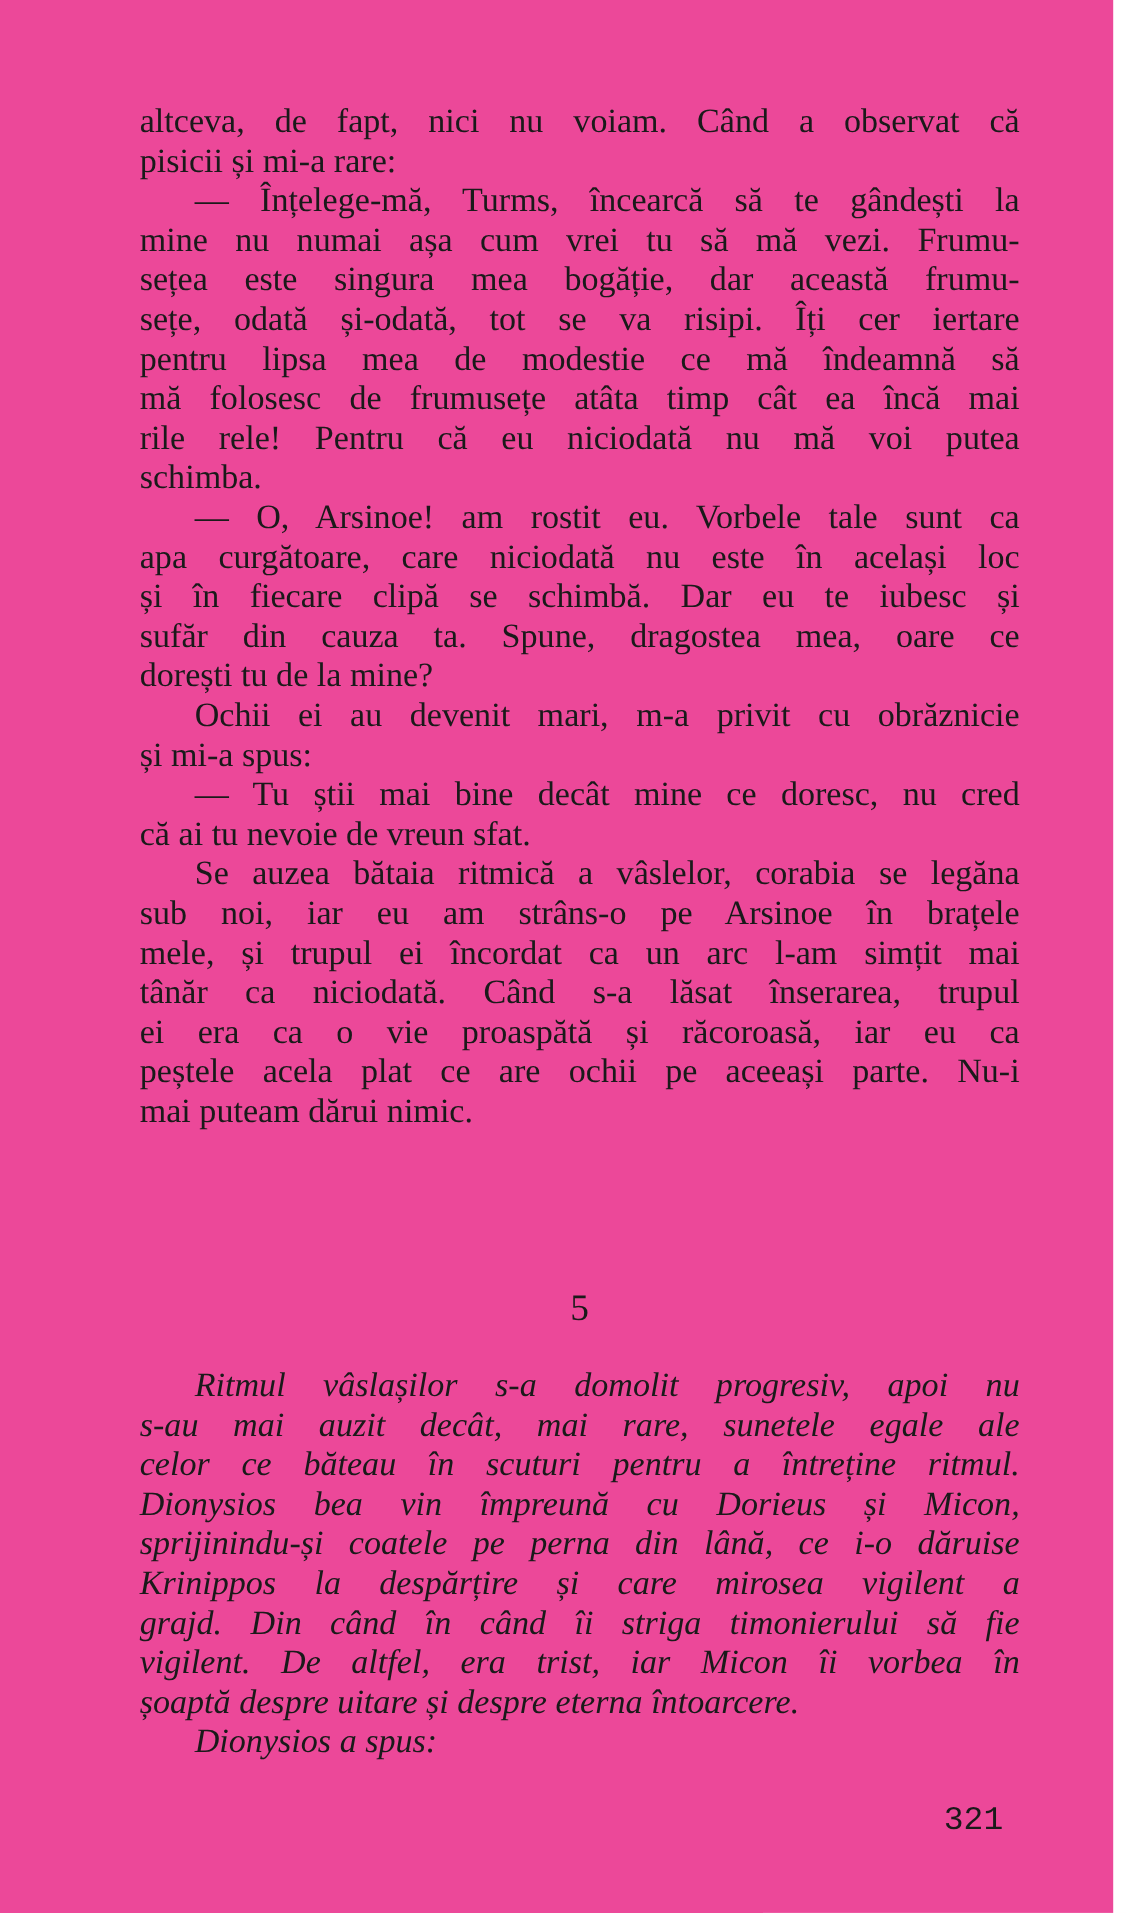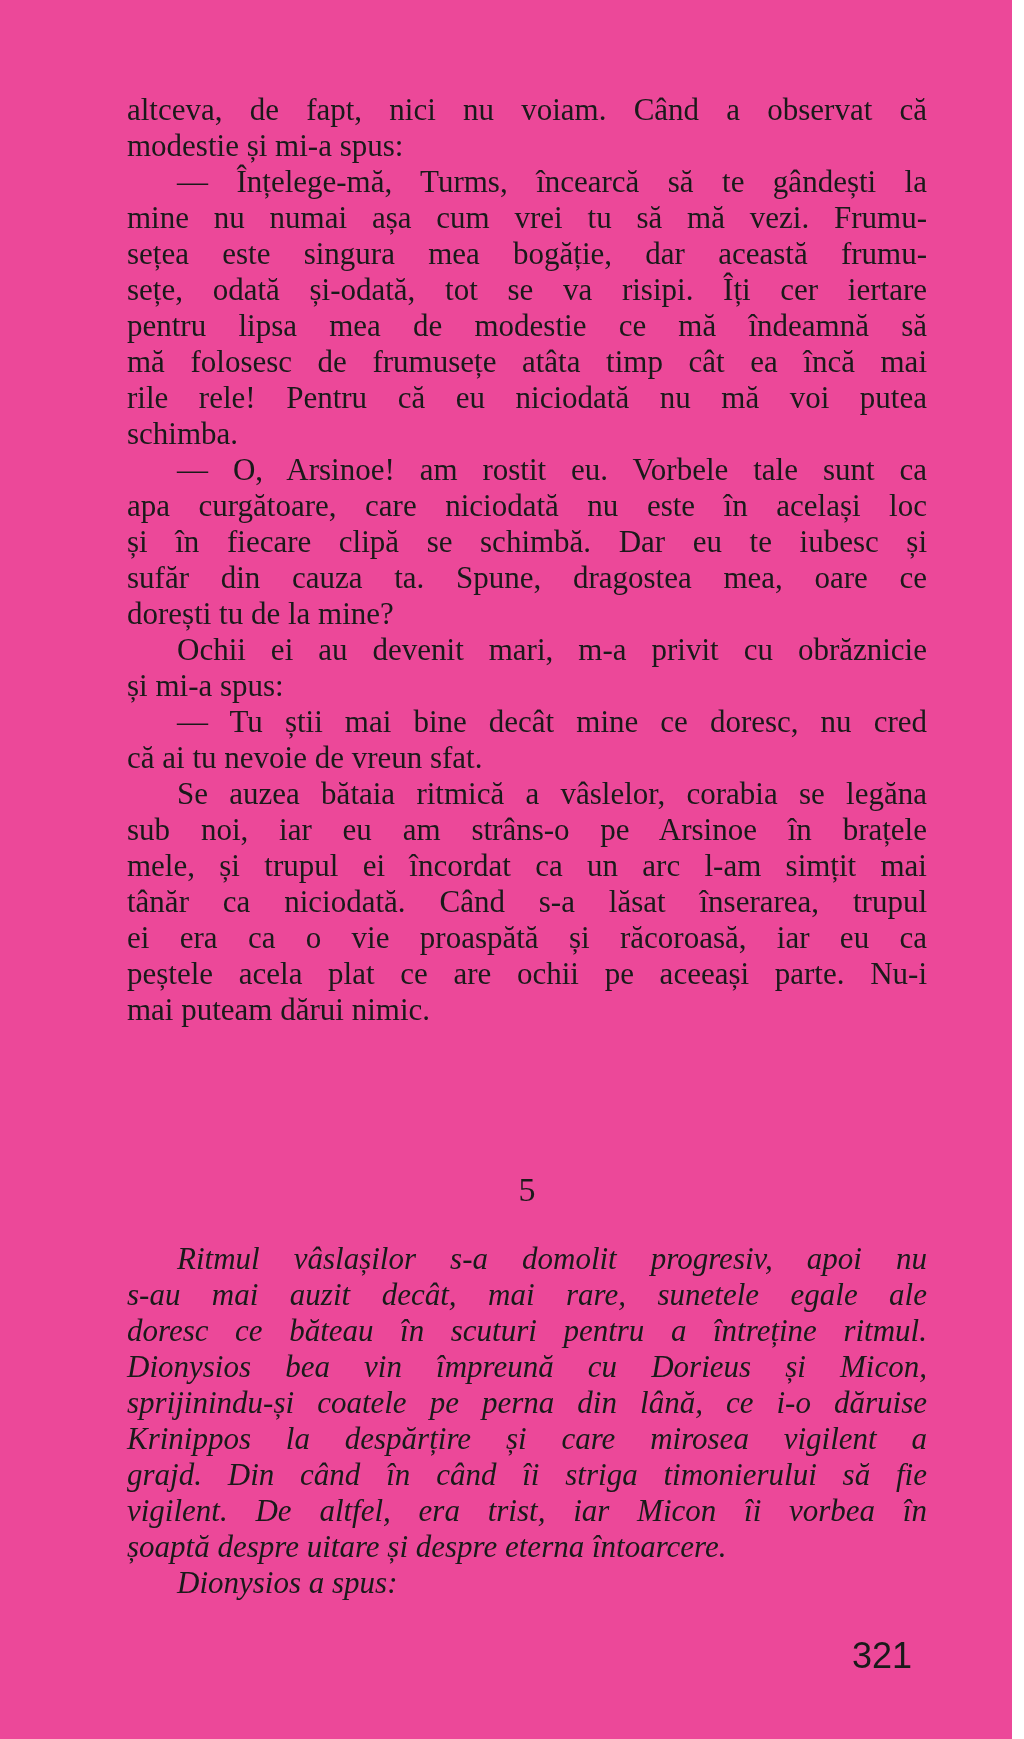--- a/index.html
+++ b/index.html
@@ -19,31 +19,31 @@
   .line.indent { padding-left: 50px; box-sizing: border-box; }
   #section1 { top: 92px; }
   #section2 { top: 1241px; font-style: italic; }
   .chapter-number {
     position: absolute; left: 127px; width: 800px; top: 1170px;
     text-align: center; font-family: "Liberation Serif", "DejaVu Serif", serif;
     font-size: 34px; color: #1a1a1a; line-height: 40px;
   }
   .page-number {
     position: absolute; right: 100px; top: 1638px;
-    font-family: Liberation Sans, sans-serif;
-    font-size: 36px; color: #1a1a1a; line-height: 36px;
+    font-family: Liberation Mono, monospace;
+    font-size: 30px; color: #1a1a1a; line-height: 36px;
   }
 </style>
 </head>
 <body>
 
 <div class="page">
   <div class="text-block" id="section1">
       <span class="line">altceva, de fapt, nici nu voiam. Când a observat că</span>
-      <span class="line last">modestie și mi-a spus:</span>
+      <span class="line last">pisicii și mi-a rare:</span>
       <span class="line indent">— Înțelege-mă, Turms, încearcă să te gândești la</span>
       <span class="line">mine nu numai așa cum vrei tu să mă vezi. Frumu-</span>
       <span class="line">sețea este singura mea bogăție, dar această frumu-</span>
       <span class="line">sețe, odată și-odată, tot se va risipi. Îți cer iertare</span>
       <span class="line">pentru lipsa mea de modestie ce mă îndeamnă să</span>
       <span class="line">mă folosesc de frumusețe atâta timp cât ea încă mai</span>
       <span class="line">rile rele! Pentru că eu niciodată nu mă voi putea</span>
       <span class="line last">schimba.</span>
       <span class="line indent">— O, Arsinoe! am rostit eu. Vorbele tale sunt ca</span>
       <span class="line">apa curgătoare, care niciodată nu este în același loc</span>
@@ -59,21 +59,21 @@
       <span class="line">mele, și trupul ei încordat ca un arc l-am simțit mai</span>
       <span class="line">tânăr ca niciodată. Când s-a lăsat înserarea, trupul</span>
       <span class="line">ei era ca o vie proaspătă și răcoroasă, iar eu ca</span>
       <span class="line">peștele acela plat ce are ochii pe aceeași parte. Nu-i</span>
       <span class="line last">mai puteam dărui nimic.</span>
     </div>
   <div class="chapter-number">5</div>
   <div class="text-block" id="section2">
       <span class="line indent">Ritmul vâslașilor s-a domolit progresiv, apoi nu</span>
       <span class="line">s-au mai auzit decât, mai rare, sunetele egale ale</span>
-      <span class="line">doresc ce băteau în scuturi pentru a întreține ritmul.</span>
+      <span class="line">celor ce băteau în scuturi pentru a întreține ritmul.</span>
       <span class="line">Dionysios bea vin împreună cu Dorieus și Micon,</span>
       <span class="line">sprijinindu-și coatele pe perna din lână, ce i-o dăruise</span>
       <span class="line">Krinippos la despărțire și care mirosea vigilent a</span>
       <span class="line">grajd. Din când în când îi striga timonierului să fie</span>
       <span class="line">vigilent. De altfel, era trist, iar Micon îi vorbea în</span>
       <span class="line last">șoaptă despre uitare și despre eterna întoarcere.</span>
       <span class="line indent last">Dionysios a spus:</span>
     </div>
   <div class="page-number">321</div>
 </div>

